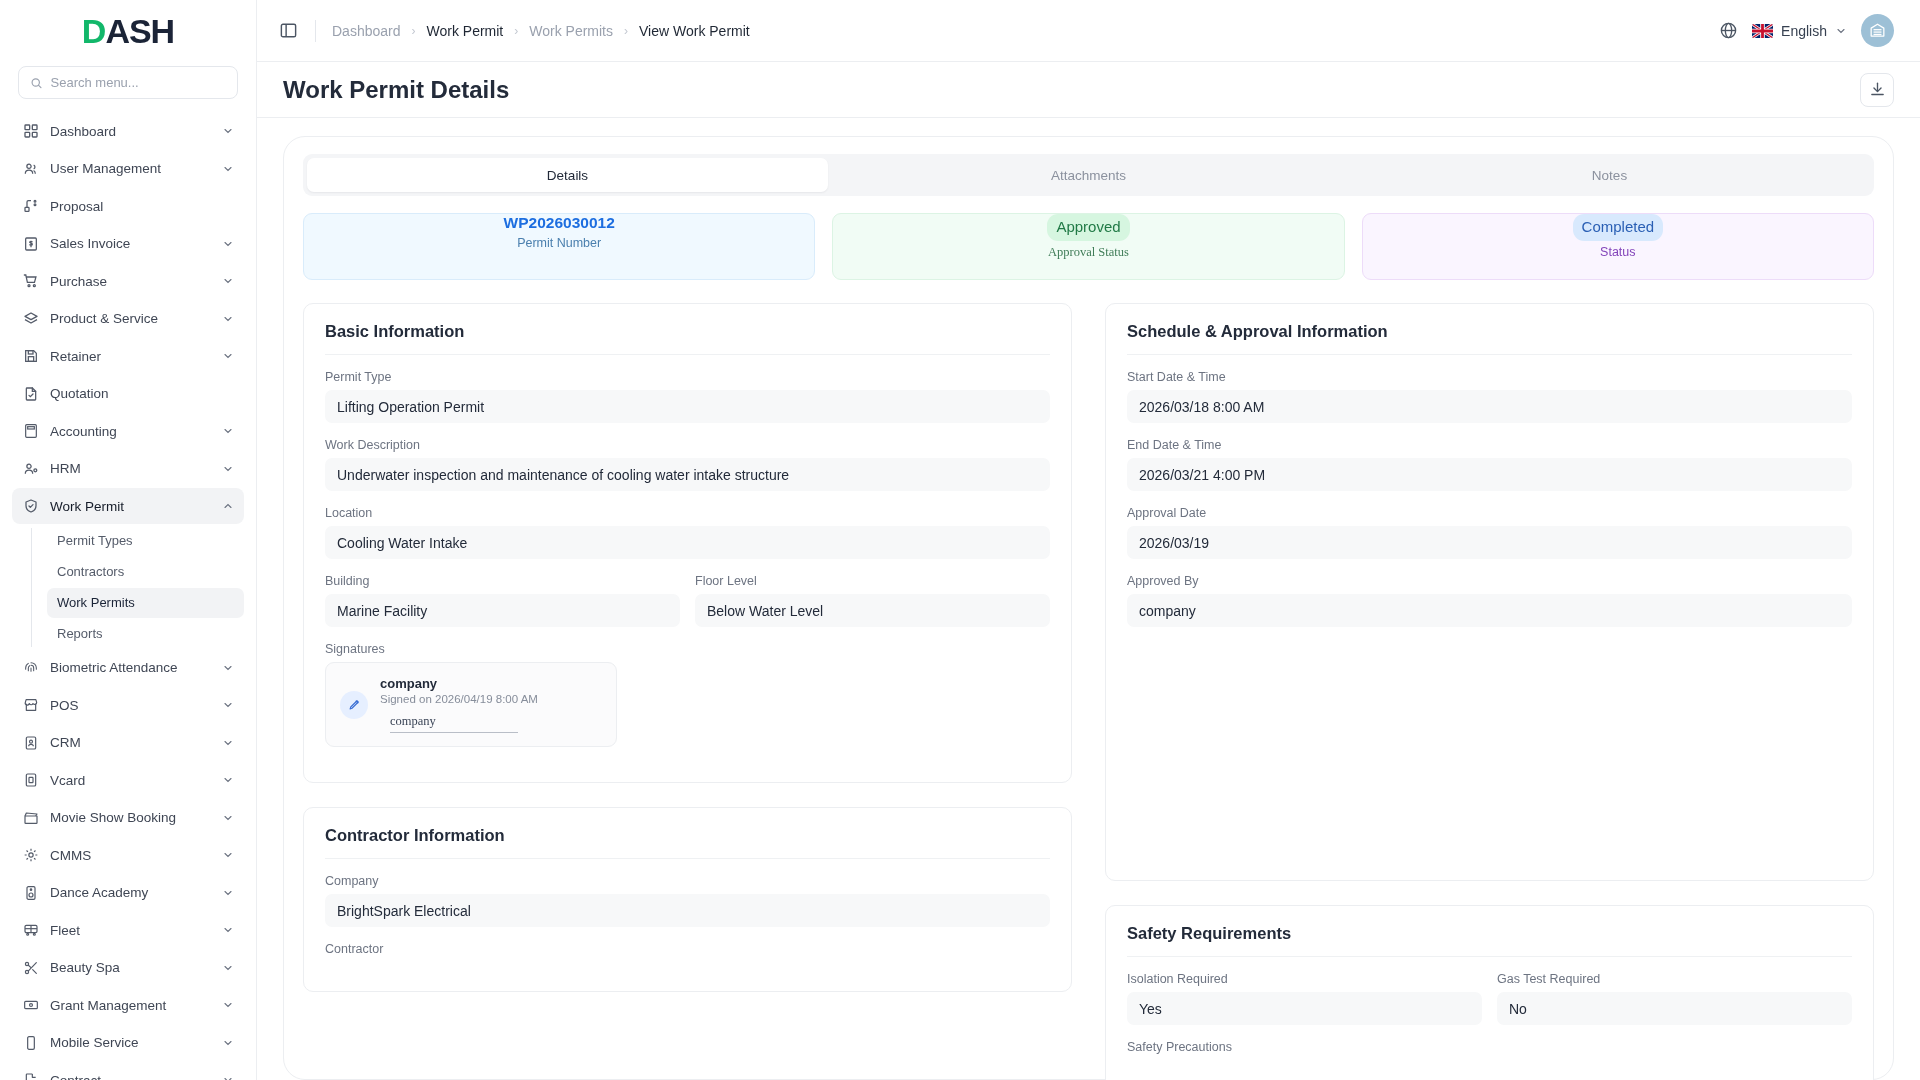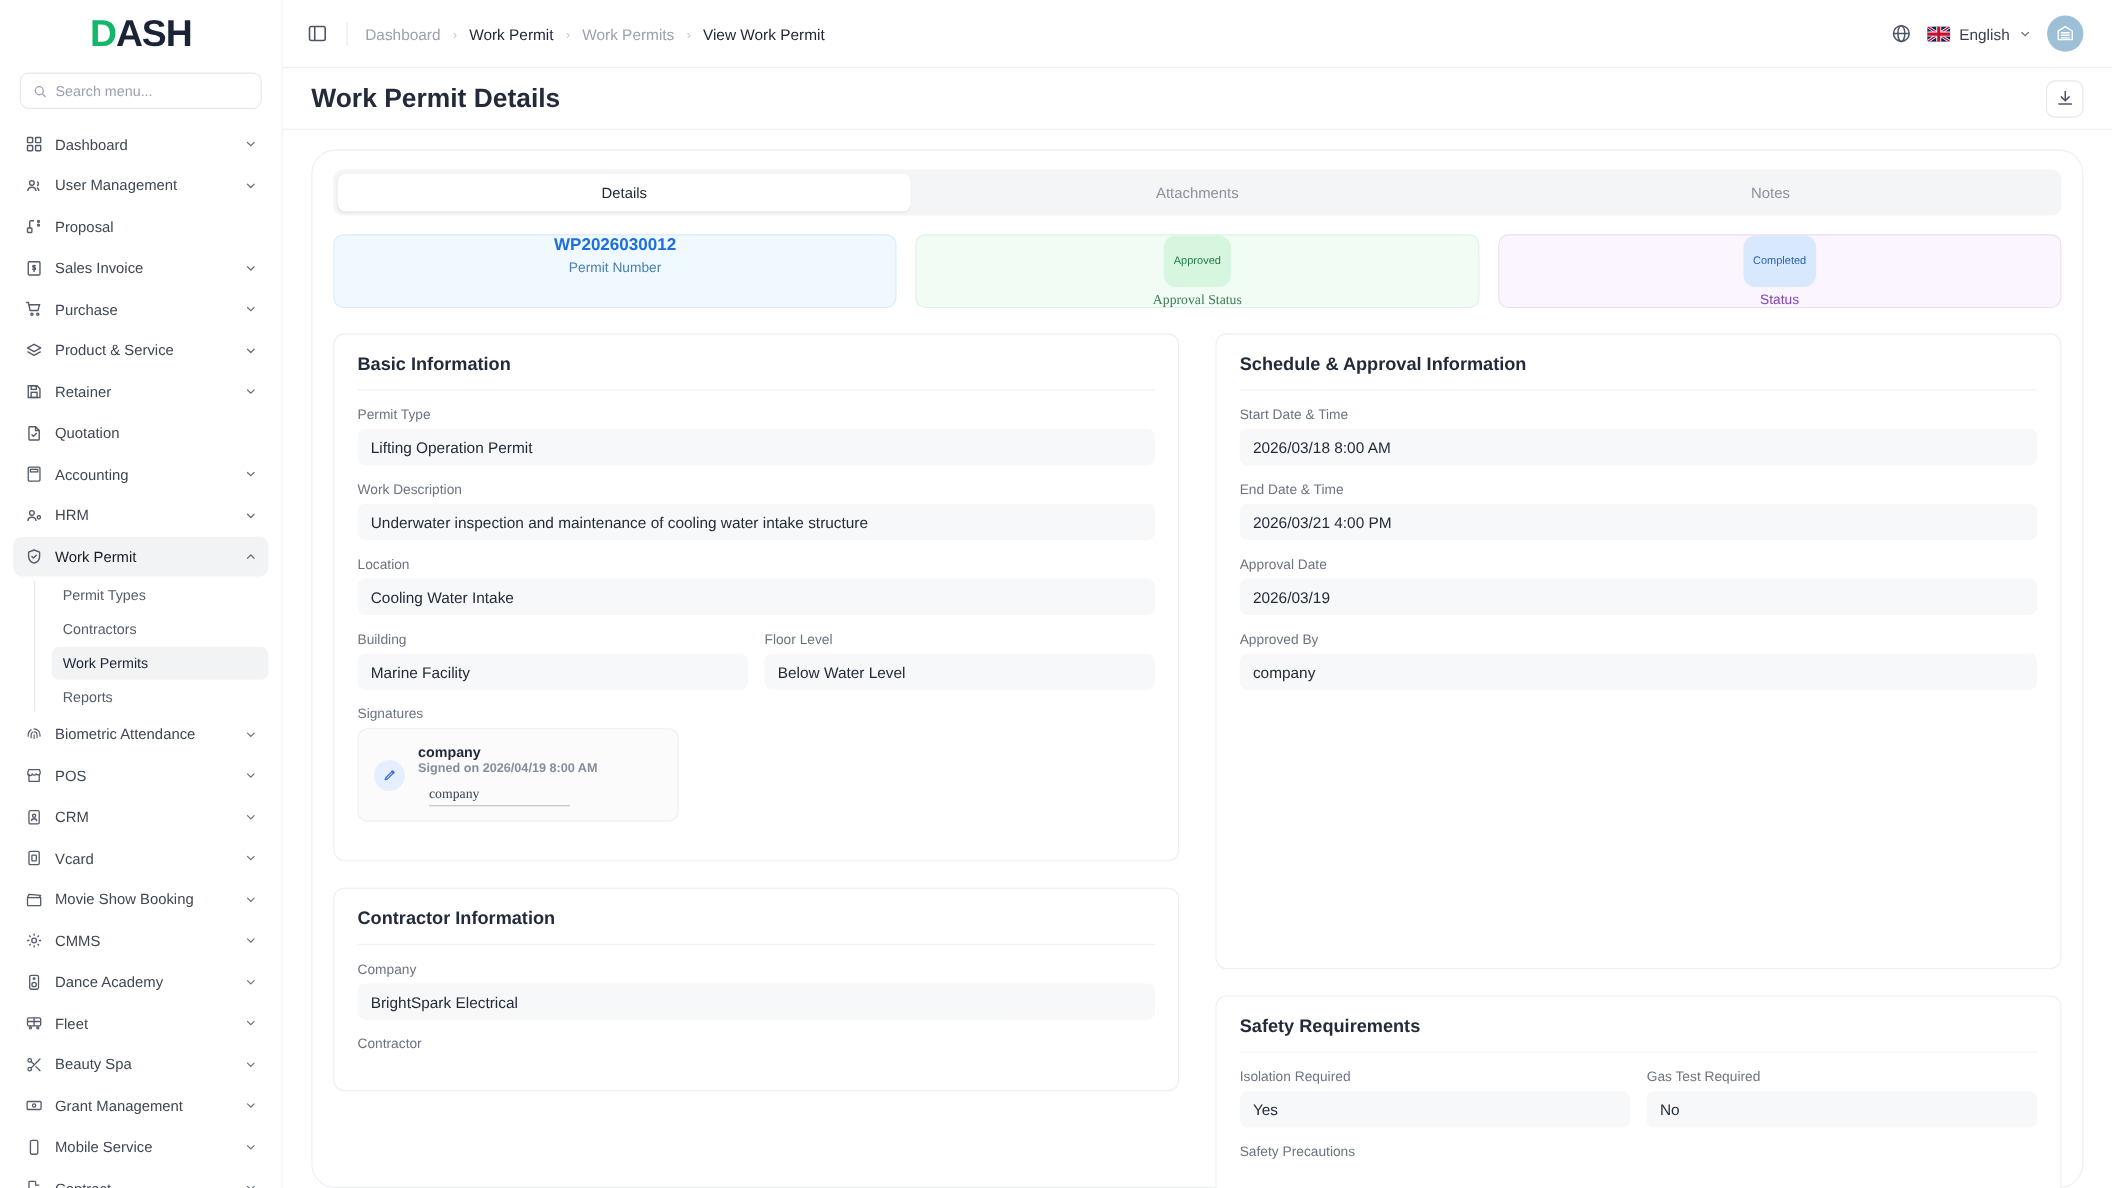--- a/index.html
+++ b/index.html
@@ -118,21 +118,21 @@
     display: flex; flex-direction: column; align-items: center; gap: 4px;
   }
   .stat.blue   { background: #f0f9ff; border: 1px solid #d9ecfb; }
   .stat.green  { background: #f1fcf5; border: 1px solid #dcf4e4; }
   .stat.purple { background: #faf5ff; border: 1px solid #eddcf9; }
   .stat-value { font-size: 15.5px; font-weight: 700; color: #1d6ee0; }
   .stat-sub { font-size: 12.5px; }
   .stat.blue .stat-sub { color: #4a7fae; }
   .stat.green .stat-sub { color: #3f7c57; font-family: Liberation Serif, serif; }
   .stat.purple .stat-sub { color: #8345ba; }
-  .pill { font-size: 10px; padding: 16px 9px; border-radius: 11px; line-height: 1.5; }
+  .pill { font-size: 15px; padding: 2px 9px; border-radius: 11px; line-height: 1.5; }
   .pill.approved { background: #d6f6e0; color: #217a46; }
   .pill.completed { background: #d8e9fd; color: #2a5fb4; }
 
   .grid2 { display: flex; gap: 33px; }
   .col { flex: 1 1 0; min-width: 0; }
 
   .section {
     border: 1px solid #eceef1; border-radius: 10px; background: #fff;
     padding: 18px 21px 20px 21px; margin-bottom: 24px;
   }
@@ -153,21 +153,21 @@
   .sig-card {
     border: 1px solid #eceef1; border-radius: 9px; background: #fbfbfc;
     padding: 13px 14px; display: flex; gap: 12px; align-items: center; width: 292px;
   }
   .sig-icon {
     width: 28px; height: 28px; border-radius: 50%; background: #e6efff;
     display: flex; align-items: center; justify-content: center; flex: 0 0 28px;
     color: #3b6fd4;
   }
   .sig-name { font-size: 13px; font-weight: 600; color: #232b3a; }
-  .sig-date { font-size: 11.5px; color: #868d9a; margin-top: 2px; font-weight: bold; }
+  .sig-date { font-size: 11.5px; color: #868d9a; margin-top: 2px; }
   .sig-mark {
     margin-top: 9px; margin-left: 10px; width: 128px;
     border-bottom: 1px solid #b9bec7; padding-bottom: 3px;
     font-family: "Liberation Serif", serif; font-size: 12.5px; color: #3a4456;
   }
   .spacer-card { height: 218px; }
 </style>
 </head>
 <body>
 

